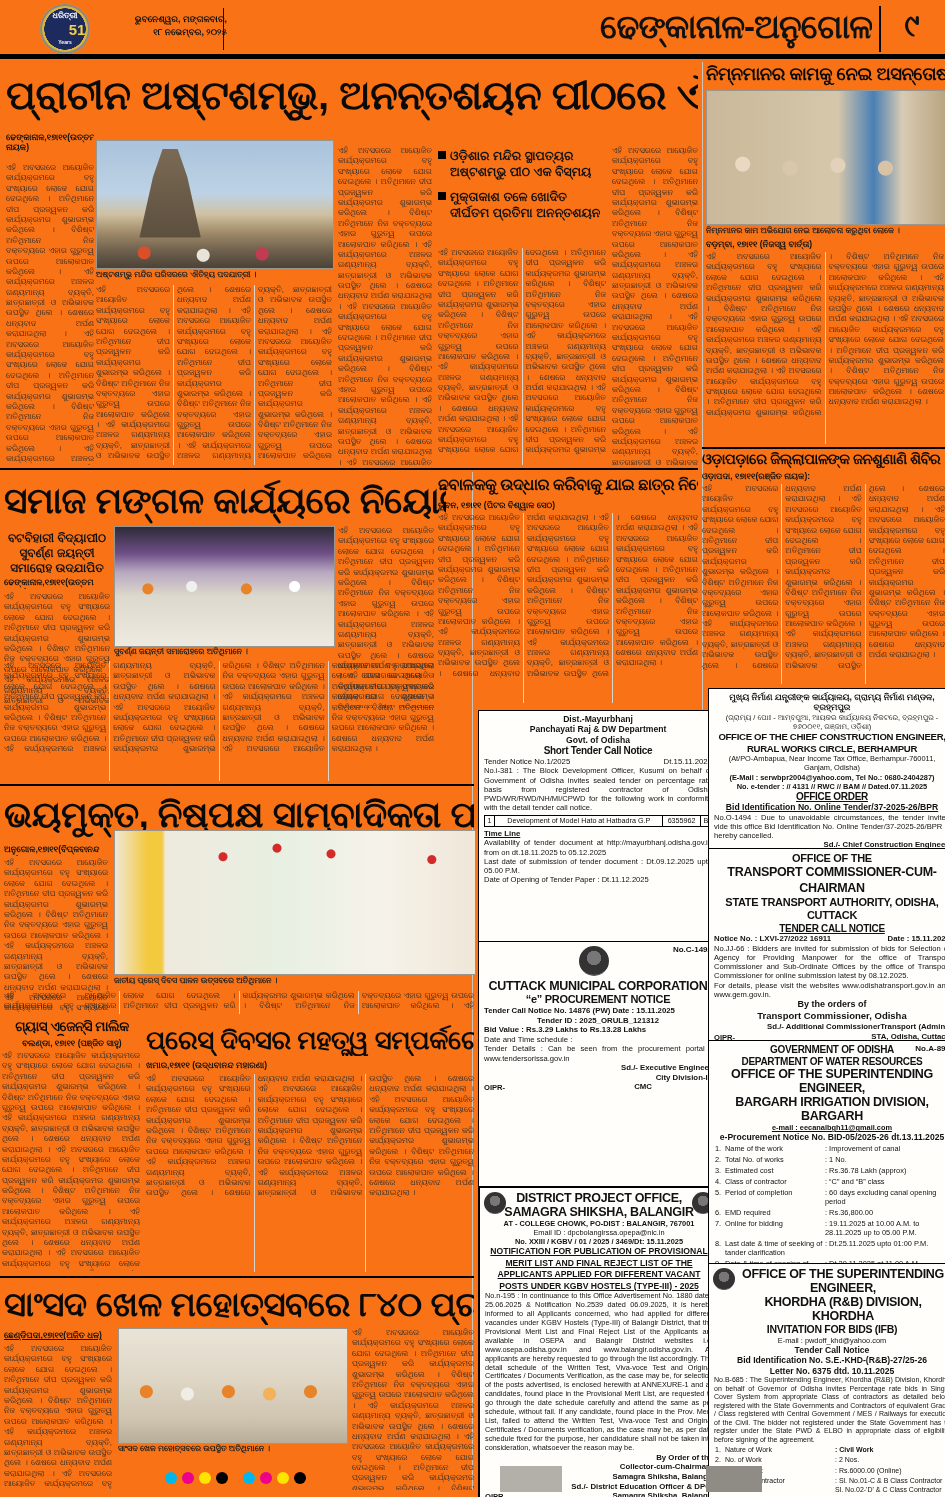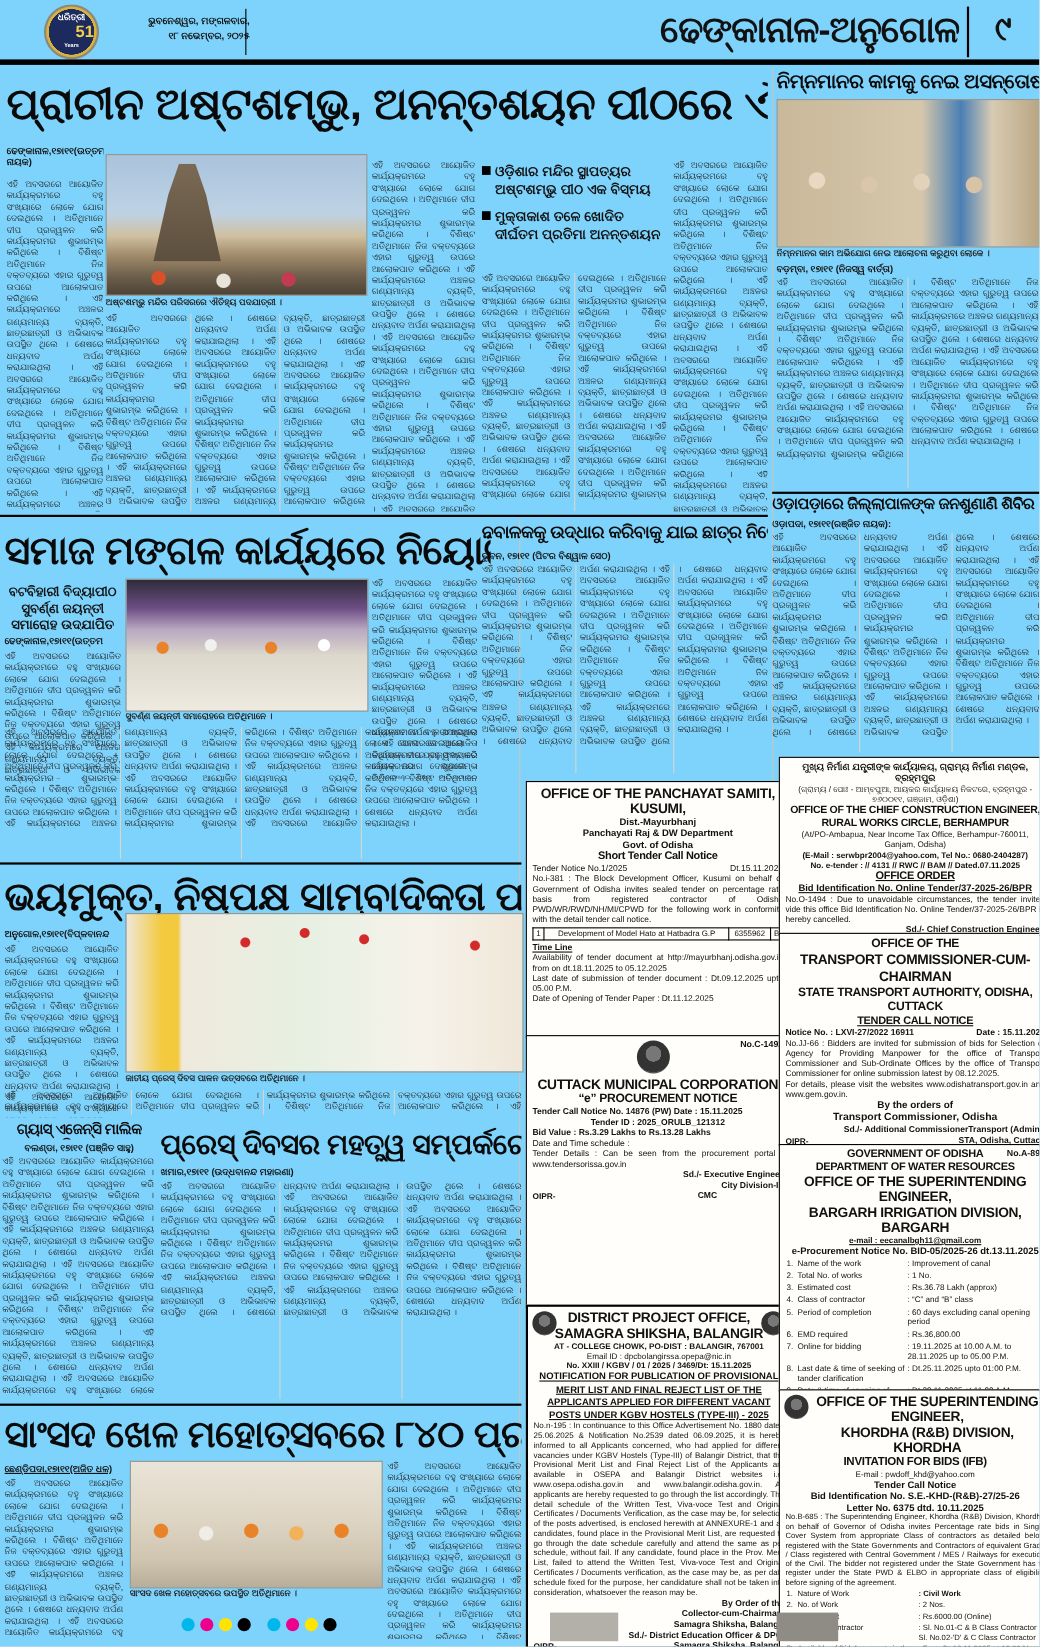--- a/index.html
+++ b/index.html
@@ -1,16 +1,16 @@
 <!DOCTYPE html>
 <html><head>
 <meta charset="utf-8">
 <style>
   html,body{margin:0;padding:0;background:#e9e7e2;}
-  .page{position:relative;width:945px;height:1497px;background:#7dd3fc;overflow:hidden;
+  .page{position:relative;width:945px;height:1497px;background:#f97316;overflow:hidden;
         font-family:"Liberation Sans",sans-serif;color:#111;}
   .abs{position:absolute;}
   .rule{background:#000;}
   .vrule{background:#c8c5bf;}
   
   .hl{font-weight:bold;color:#0a0a0a;overflow:hidden;white-space:nowrap;letter-spacing:-0.5px;}
   .hl.wrap{white-space:normal;line-height:1.05;}
   .dateline{font-size:8.5px;font-weight:bold;color:#111;line-height:1.2;overflow:hidden;}
   .body-text{font-size:8px;line-height:1.3;color:#2a2a2a;text-align:justify;overflow:hidden;}
   .cols2{column-count:2;column-gap:7px;column-rule:0.5px solid #d8d5cf;}
@@ -165,21 +165,20 @@
 
   <div class="abs rule" style="left:0;top:1276px;width:474px;height:2px;"></div>
   <div class="abs hl" style="left:4px;top:1283px;width:470px;height:42px;font-size:34px;line-height:42px;">ସାଂସଦ ଖେଳ ମହୋତ୍ସବରେ ୮୪୦ ପ୍ରତିଯୋଗୀ</div>
   <div class="abs dateline" style="left:4px;top:1330px;width:110px;height:12px;text-decoration:underline;">ଛେଣ୍ଡିପଦା,୧୭ା୧୧(ଅଜିତ ଧଳ)</div>
   <div class="abs body-text" style="left:4px;top:1344px;width:108px;height:146px;">ଏହି ଅବସରରେ ଆୟୋଜିତ କାର୍ଯ୍ୟକ୍ରମରେ ବହୁ ସଂଖ୍ୟାରେ ଲୋକେ ଯୋଗ ଦେଇଥିଲେ । ଅତିଥିମାନେ ଦୀପ ପ୍ରଜ୍ୱଳନ କରି କାର୍ଯ୍ୟକ୍ରମର ଶୁଭାରମ୍ଭ କରିଥିଲେ । ବିଶିଷ୍ଟ ଅତିଥିମାନେ ନିଜ ବକ୍ତବ୍ୟରେ ଏହାର ଗୁରୁତ୍ୱ ଉପରେ ଆଲୋକପାତ କରିଥିଲେ । ଏହି କାର୍ଯ୍ୟକ୍ରମରେ ଅଞ୍ଚଳର ଗଣ୍ୟମାନ୍ୟ ବ୍ୟକ୍ତି, ଛାତ୍ରଛାତ୍ରୀ ଓ ଅଭିଭାବକ ଉପସ୍ଥିତ ଥିଲେ । ଶେଷରେ ଧନ୍ୟବାଦ ଅର୍ପଣ କରାଯାଇଥିଲା । ଏହି ଅବସରରେ ଆୟୋଜିତ କାର୍ଯ୍ୟକ୍ରମରେ ବହୁ ସଂଖ୍ୟାରେ ଲୋକେ ଯୋଗ ଦେଇଥିଲେ । ଅତିଥିମାନେ ଦୀପ ପ୍ରଜ୍ୱଳନ କରି କାର୍ଯ୍ୟକ୍ରମର ଶୁଭାରମ୍ଭ କରିଥିଲେ । ବିଶିଷ୍ଟ ଅତିଥିମାନେ ନିଜ ବକ୍ତବ୍ୟରେ ଏହାର ଗୁରୁତ୍ୱ ଉପରେ ଆଲୋକପାତ କରିଥିଲେ । ଏହି କାର୍ଯ୍ୟକ୍ରମରେ ଅଞ୍ଚଳର ଗଣ୍ୟମାନ୍ୟ ବ୍ୟକ୍ତି, ଛାତ୍ରଛାତ୍ରୀ ଓ ଅଭିଭାବକ ଉପସ୍ଥିତ ଥିଲେ । ଶେଷରେ ଧନ୍ୟବାଦ ଅର୍ପଣ କରାଯାଇଥିଲା । ଏହି ଅବସରରେ ଆୟୋଜିତ କାର୍ଯ୍ୟକ୍ରମରେ ବହୁ ସଂଖ୍ୟାରେ ଲୋକେ ଯୋଗ ଦେଇଥିଲେ । ଅତିଥିମାନେ ଦୀପ ପ୍ରଜ୍ୱଳନ କରି କାର୍ଯ୍ୟକ୍ରମର ଶୁଭାରମ୍ଭ କରିଥିଲେ । ବିଶିଷ୍ଟ ଅତିଥିମାନେ ନିଜ ବକ୍ତବ୍ୟରେ ଏହାର ଗୁରୁତ୍ୱ ଉପରେ ଆଲୋକପାତ କରିଥିଲେ । ଶେଷରେ ଧନ୍ୟବାଦ ଅର୍ପଣ କରାଯାଇଥିଲା ।</div>
   <div class="abs photo ph5" style="left:118px;top:1328px;width:228px;height:114px;"></div>
   <div class="abs caption" style="left:118px;top:1444px;width:228px;height:11px;">ସାଂସଦ ଖେଳ ମହୋତ୍ସବରେ ଉପସ୍ଥିତ ଅତିଥିମାନେ ।</div>
   <div class="abs body-text" style="left:352px;top:1328px;width:122px;height:162px;">ଏହି ଅବସରରେ ଆୟୋଜିତ କାର୍ଯ୍ୟକ୍ରମରେ ବହୁ ସଂଖ୍ୟାରେ ଲୋକେ ଯୋଗ ଦେଇଥିଲେ । ଅତିଥିମାନେ ଦୀପ ପ୍ରଜ୍ୱଳନ କରି କାର୍ଯ୍ୟକ୍ରମର ଶୁଭାରମ୍ଭ କରିଥିଲେ । ବିଶିଷ୍ଟ ଅତିଥିମାନେ ନିଜ ବକ୍ତବ୍ୟରେ ଏହାର ଗୁରୁତ୍ୱ ଉପରେ ଆଲୋକପାତ କରିଥିଲେ । ଏହି କାର୍ଯ୍ୟକ୍ରମରେ ଅଞ୍ଚଳର ଗଣ୍ୟମାନ୍ୟ ବ୍ୟକ୍ତି, ଛାତ୍ରଛାତ୍ରୀ ଓ ଅଭିଭାବକ ଉପସ୍ଥିତ ଥିଲେ । ଶେଷରେ ଧନ୍ୟବାଦ ଅର୍ପଣ କରାଯାଇଥିଲା । ଏହି ଅବସରରେ ଆୟୋଜିତ କାର୍ଯ୍ୟକ୍ରମରେ ବହୁ ସଂଖ୍ୟାରେ ଲୋକେ ଯୋଗ ଦେଇଥିଲେ । ଅତିଥିମାନେ ଦୀପ ପ୍ରଜ୍ୱଳନ କରି କାର୍ଯ୍ୟକ୍ରମର ଶୁଭାରମ୍ଭ କରିଥିଲେ । ବିଶିଷ୍ଟ ଅତିଥିମାନେ ନିଜ ବକ୍ତବ୍ୟରେ ଏହାର ଗୁରୁତ୍ୱ ଉପରେ ଆଲୋକପାତ କରିଥିଲେ । ଏହି କାର୍ଯ୍ୟକ୍ରମରେ ଅଞ୍ଚଳର ଗଣ୍ୟମାନ୍ୟ ବ୍ୟକ୍ତି, ଛାତ୍ରଛାତ୍ରୀ ଓ ଅଭିଭାବକ ଉପସ୍ଥିତ ଥିଲେ । ଶେଷରେ ଧନ୍ୟବାଦ ଅର୍ପଣ କରାଯାଇଥିଲା । ଏହି ଅବସରରେ ଆୟୋଜିତ କାର୍ଯ୍ୟକ୍ରମରେ ବହୁ ସଂଖ୍ୟାରେ ଲୋକେ ଯୋଗ ଦେଇଥିଲେ । ଅତିଥିମାନେ ଦୀପ ପ୍ରଜ୍ୱଳନ କରି କାର୍ଯ୍ୟକ୍ରମର ଶୁଭାରମ୍ଭ କରିଥିଲେ । ବିଶିଷ୍ଟ ଅତିଥିମାନେ ନିଜ ବକ୍ତବ୍ୟରେ ଏହାର ଗୁରୁତ୍ୱ ଉପରେ ଆଲୋକପାତ କରିଥିଲେ । ଶେଷରେ ଧନ୍ୟବାଦ ଅର୍ପଣ କରାଯାଇଥିଲା ।</div>
 
   <div class="abs notice" style="left:478px;top:710px;width:228px;height:226px;">
-    <div class="n-title n-big">OFFICE OF THE PANCHAYAT SAMITI, KUSUMI,</div>
     <div class="n-sub">Dist.-Mayurbhanj</div>
     <div class="n-sub">Panchayati Raj &amp; DW Department</div>
     <div class="n-sub">Govt. of Odisha</div>
     <div class="n-title n-med">Short Tender Call Notice</div>
     <div class="n-row" style="font-weight:normal;">
       <span>Tender Notice No.1/2025</span>
       <span>Dt.15.11.2025</span>
     </div>
     <div class="n-para">No.i-381 : The Block Development Officer, Kusumi on behalf of Government of Odisha invites sealed tender on percentage rate basis from registered contractor of Odisha PWD/WR/RWD/NH/MI/CPWD for the following work in conformity with the detail tender call notice.</div>
     <table class="nt">

